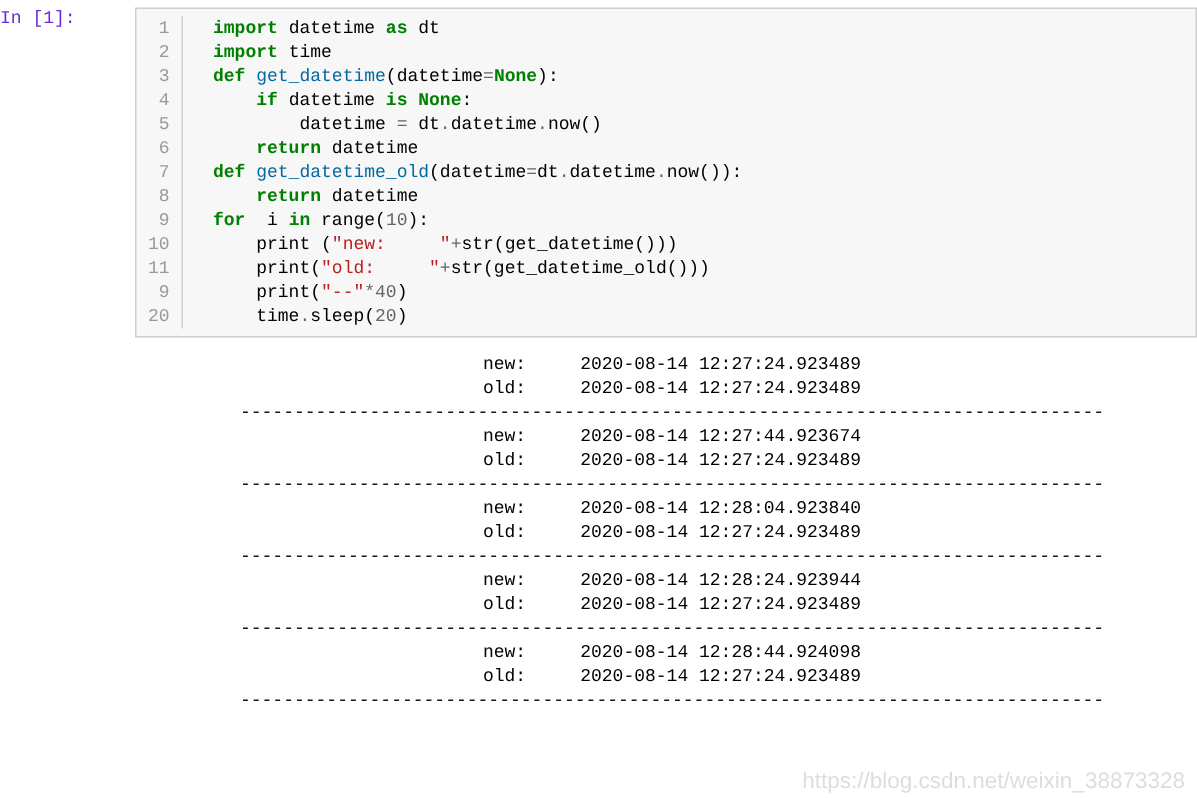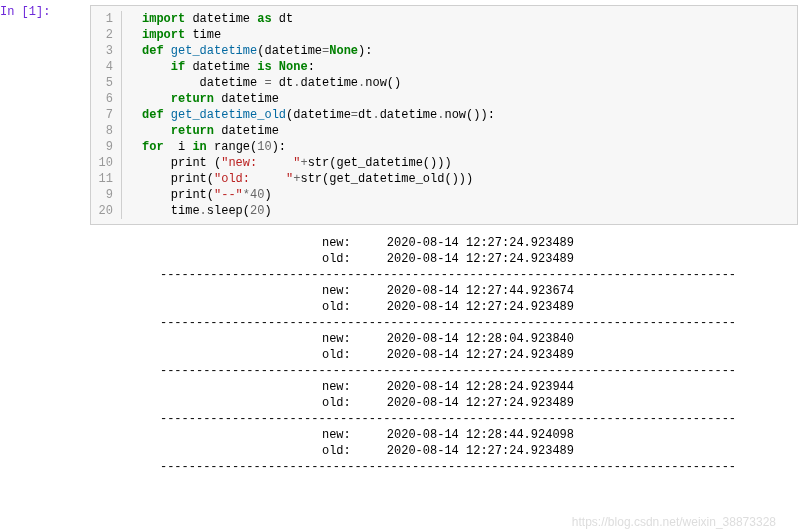--- a/index.html
+++ b/index.html
@@ -74,23 +74,23 @@
     }
     .output-block {
       margin-bottom: 0;
     }
     .output-line {
       height: 16px;
     }
     .watermark {
       position: absolute;
       bottom: 3px;
-      right: 22px;
+      right: 8px;
       color: #ddd;
-      font-size: 12px;
+      font-size: 15px;
       font-family: sans-serif;
     }
   </style>
 </head>
 <body>
 
 <div class="cell">
   <div class="prompt">
     <span>In [1]:</span>
   </div>

